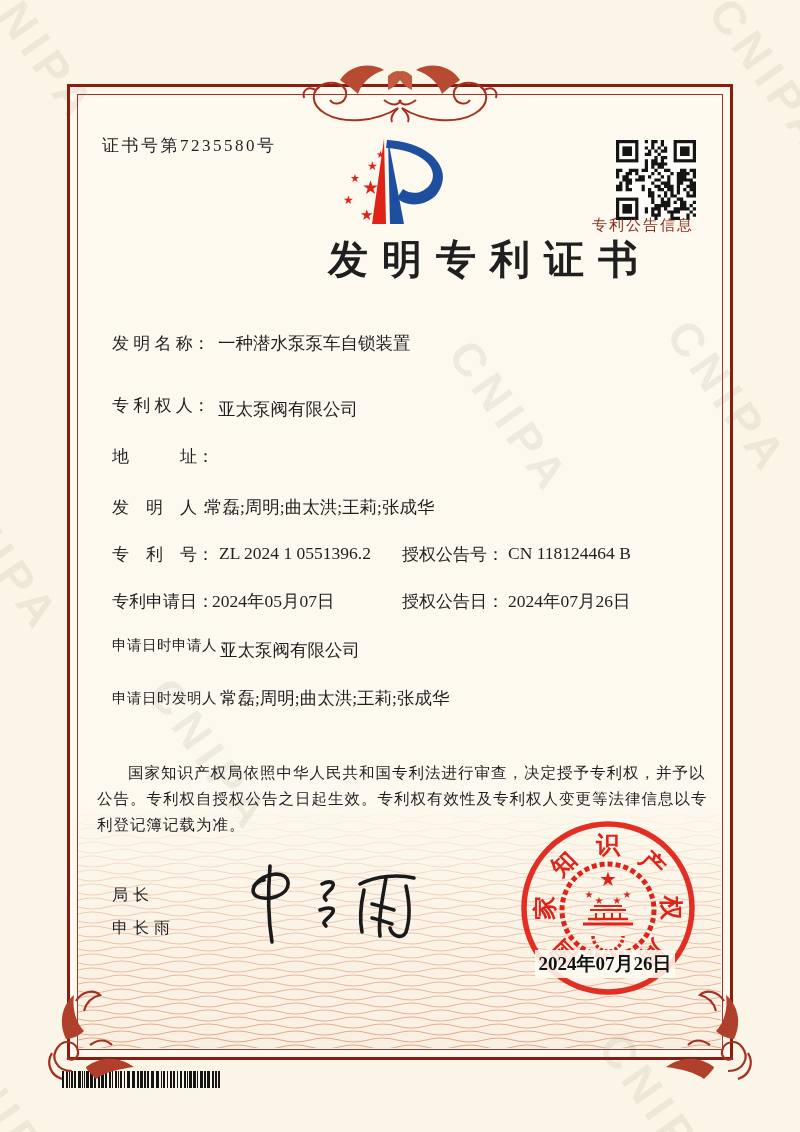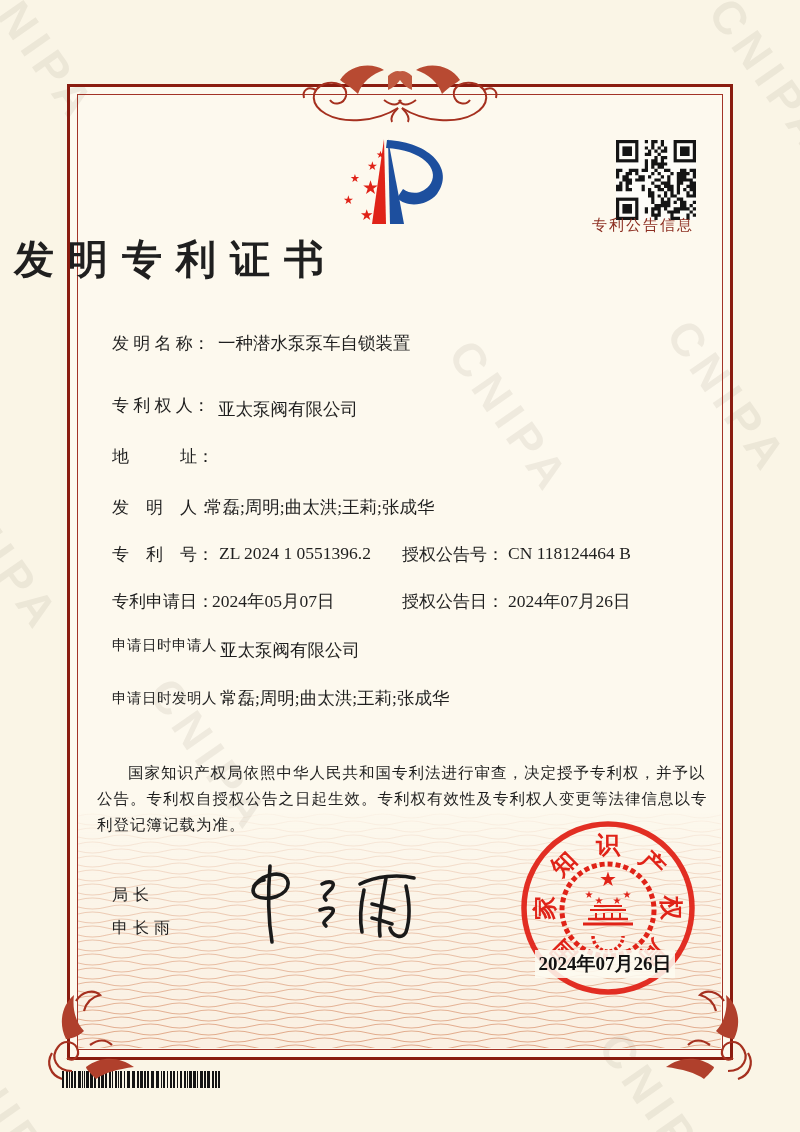--- a/index.html
+++ b/index.html
@@ -14,21 +14,21 @@
   .frame-bg{left:70px;top:87px;width:660px;height:970px;background:#fdf9ee;z-index:1;}
   .frame-outer{left:67px;top:84px;width:660px;height:970px;border:3px solid #8a1c10;z-index:4;pointer-events:none;}
   .frame-inner{left:77px;top:94px;width:644px;height:954px;border:1px solid #a33427;z-index:4;pointer-events:none;}
   .waves{left:78px;top:812px;width:643px;height:236px;z-index:1;}
   
   .certno{left:102px;top:134px;font-size:17px;letter-spacing:2.5px;z-index:5;}
   .logo{left:338px;top:132px;z-index:5;}
   .qr{left:616px;top:140px;z-index:5;background:#fdfcf8;}
   .qr-caption{left:577px;top:216px;width:132px;text-align:center;font-size:15px;
               letter-spacing:2px;color:#8d2f22;z-index:5;}
-  .title{left:0;top:232px;width:652px;text-align:left;font-size:40px;font-weight:bold;
+  .title{left:0;top:232px;width:652px;text-align:right;font-size:40px;font-weight:bold;
          letter-spacing:14px;text-indent:14px;z-index:5;}
   
   .f-label{position:absolute;font-size:17px;white-space:pre;z-index:5;}
   .f-label.small{font-size:14.5px;letter-spacing:0.5px;}
   .f-value{position:absolute;font-size:17.5px;z-index:5;}
   .statement{left:97px;top:760px;width:612px;font-size:15.5px;line-height:26px;
              letter-spacing:1px;text-indent:2em;z-index:5;}
   .signer{font-family:"Liberation Sans",sans-serif;font-size:16px;letter-spacing:5px;z-index:5;}
   .sig{left:230px;top:856px;z-index:6;}
   .seal{left:518px;top:818px;z-index:6;}
@@ -98,20 +98,21 @@
       <path d="M44 92 C60 80 78 82 92 92 C76 94 62 98 54 104 C48 98 44 94 44 92 Z" fill="#b0402c" stroke="none"></path>
       <path d="M34 26 C40 16 52 14 58 20 C50 22 44 28 42 36"></path>
       <path d="M20 104 C8 100 4 88 10 78"></path>
       <path d="M48 70 C56 64 64 64 70 70"></path>
     </g>
   </svg>
   <svg class="abs ornament mirrorx" style="left:658px;top:975px" width="100" height="110" viewBox="0 0 100 110">
     <use href="#cornerflo"></use>
   </svg>
 
+  <div class="abs certno">证书号第7235580号</div>
 
   <svg class="abs logo" width="124" height="102" viewBox="0 0 124 102">
     <polygon points="46,7 34,92 48,92" fill="#e02318"></polygon>
     <polygon points="50,7 52,92 66,92" fill="#1d4f9e"></polygon>
     <path d="M49 8 C93 10 117 38 99 62 C89 74 69 76 59 66 L65 57 C75 64 87 61 93 51 C101 37 85 18 48 16 Z" fill="#1d4f9e"></path>
     <text x="38" y="26" font-size="10" fill="#e02318">★</text>
     <text x="29" y="38" font-size="12" fill="#e02318">★</text>
     <text x="12" y="50" font-size="11" fill="#e02318">★</text>
     <text x="24" y="62" font-size="19" fill="#e02318">★</text>
     <text x="5" y="72" font-size="12" fill="#e02318">★</text>

